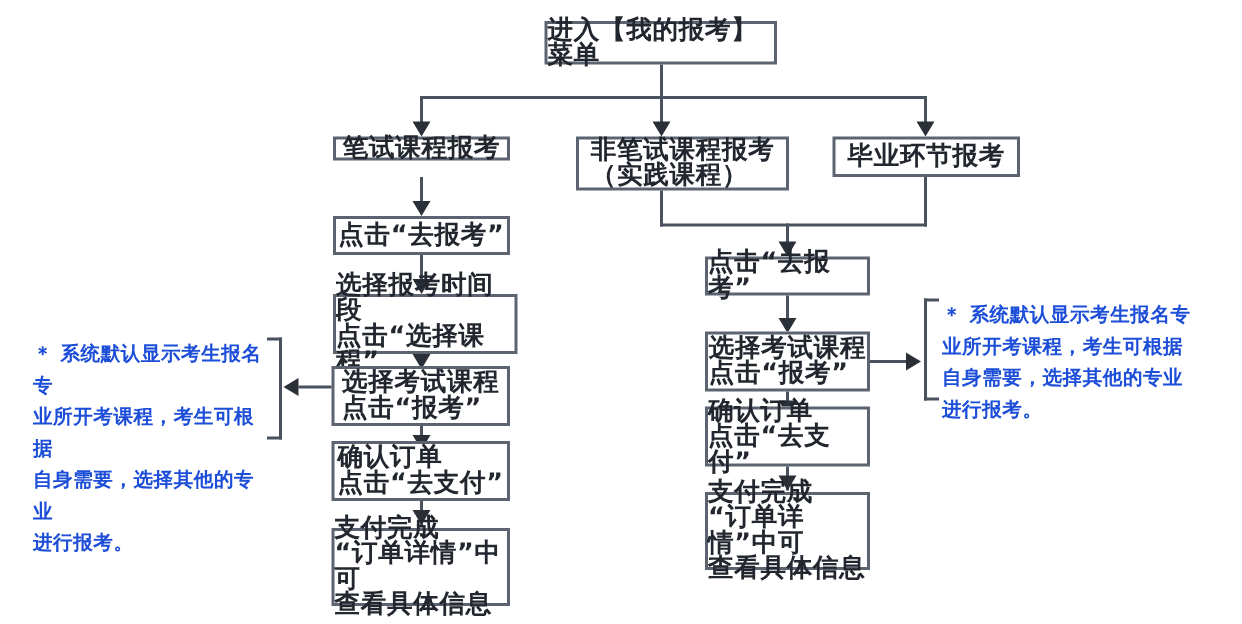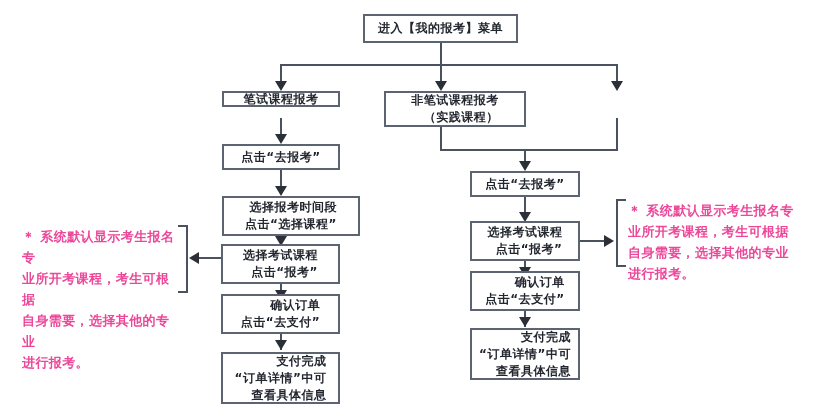--- a/index.html
+++ b/index.html
@@ -14,22 +14,22 @@
   
   .node{
     position:absolute;
     box-sizing:border-box;
     border:2px solid #5c6472;
     background:#ffffff;
     color:#22262e;
     display:flex;
     align-items:center;
     justify-content:center;
-    text-align:right;
-    font-size:12px;
+    text-align:left;
+    font-size:17px;
     line-height:17px;
     letter-spacing:0.5px;
     font-weight:600;
     white-space:pre-line;
   }
 
   
   .vline{position:absolute;background:#4a5260;width:2px;}
   .hline{position:absolute;background:#4a5260;height:2px;}
 
@@ -51,21 +51,21 @@
     position:absolute;
     width:0;height:0;
     border-top:6px solid transparent;
     border-bottom:6px solid transparent;
     border-left:10px solid #2b3038;
   }
 
   
   .note{
     position:absolute;
-    color:#ec4899;
+    color:#1d4ed8;
     font-size:13px;
     line-height:21px;
     letter-spacing:0.4px;
     font-weight:600;
     white-space:pre-line;
     text-align:left;
   }
   .bracket-right{
     position:absolute;
     border:2px solid #4a5260;
@@ -99,30 +99,31 @@
   <div class="arrow-down" style="left:435px;top:81px;"></div>
 
   <div class="vline" style="left:616px;top:64px;height:18px;"></div>
   <div class="arrow-down" style="left:611px;top:81px;"></div>
 
   <div class="node" style="left:222px;top:91px;width:118px;height:16px;">笔试课程报考</div>
 
   <div class="node" style="left:384px;top:91px;width:142px;height:36px;">非笔试课程报考
 （实践课程）</div>
 
+  <div class="node" style="left:555px;top:91px;width:125px;height:27px;">毕业环节报考</div>
 
   <div class="vline" style="left:280px;top:118px;height:17px;"></div>
   <div class="arrow-down" style="left:275px;top:134px;"></div>
 
   <div class="node" style="left:222px;top:144px;width:118px;height:26px;">点击“去报考”</div>
 
   <div class="vline" style="left:280px;top:170px;height:17px;"></div>
   <div class="arrow-down" style="left:275px;top:186px;"></div>
 
-  <div class="node" style="left:222px;top:196px;width:138px;height:40px;">选择报考时间段
+  <div class="node" style="left:222px;top:196px;width:123px;height:40px;">选择报考时间段
 点击“选择课程”</div>
 
   <div class="vline" style="left:280px;top:236px;height:12px;"></div>
   <div class="arrow-down" style="left:275px;top:236px;"></div>
 
   <div class="node" style="left:221px;top:244px;width:119px;height:40px;">选择考试课程
 点击“报考”</div>
 
   <div class="vline" style="left:280px;top:284px;height:16px;"></div>
   <div class="arrow-down" style="left:275px;top:290px;"></div>

